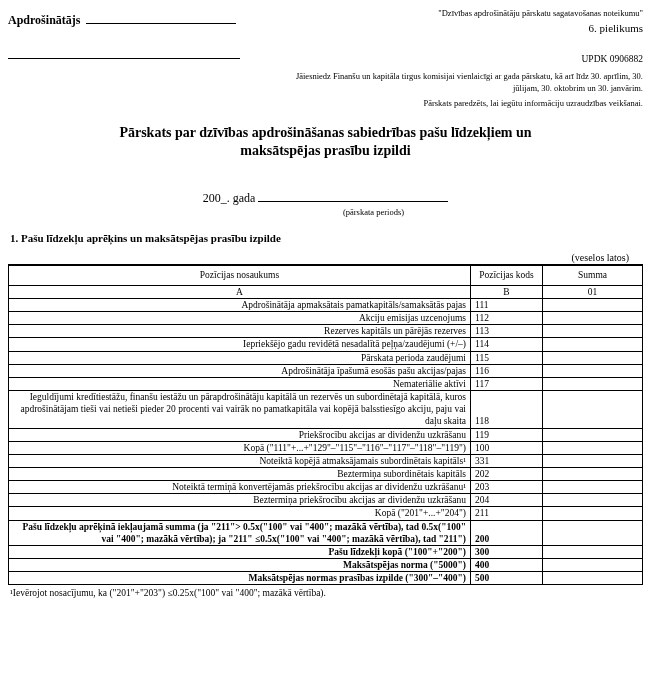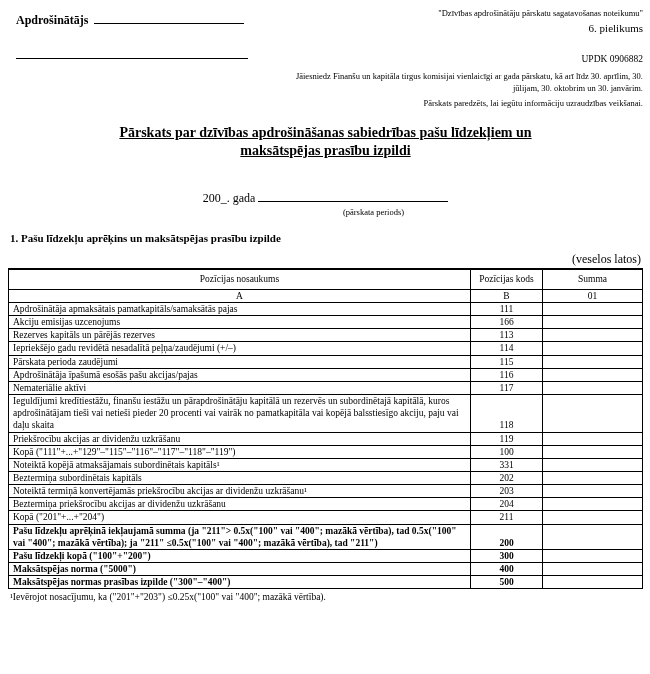--- a/index.html
+++ b/index.html
@@ -6,57 +6,57 @@
   html,body { background:#fff; }
   body {
     width:650px; height:674px;
     font-family:"Liberation Serif", serif;
     color:#000;
     overflow:hidden;
   }
   .page { width:650px; min-height:674px; padding:8px 7px 4px 8px; background:#fff; }
 
   
-  .top { display:flex; justify-content:flex-end; align-items:flex-start; }
+  .top { display:flex; justify-content:space-between; align-items:flex-start; }
   .top-left { width:255px; padding-top:2px; }
   .insurer-row { white-space:nowrap; }
   .insurer-label { font-weight:bold; font-size:12px; }
   .blank { display:inline-block; border-bottom:1px solid #000; height:12px; vertical-align:baseline; }
   .blank-1 { width:150px; margin-left:6px; }
   .blank-2 { width:232px; margin-top:30px; height:1px; border-bottom:1px solid #000; }
   .top-right { width:372px; text-align:right; font-size:8.5px; line-height:1.35; }
   .annex { font-size:11px; margin-top:2px; }
   .updk { font-size:9.5px; margin-top:17px; }
   .note-submit { margin-top:5px; }
   .note-purpose { margin-top:4px; }
 
   
   .title {
     text-align:center; font-weight:bold; font-size:14px; line-height:1.35;
-    max-width:462px; margin:14px auto 4px;text-decoration:underline;
+    max-width:462px; margin:14px auto 4px;
   }
   .period { text-align:center; margin-top:28px; font-size:12px; }
   .period-blank { width:190px; height:13px; }
   .period-caption { text-align:center; font-size:8.5px; margin-top:1px; transform:translateX(48px); }
 
   
   .section-title { font-weight:bold; font-size:11px; margin:15px 0 0 2px; }
-  .units-note { text-align:right; font-size:12px; margin:8px 2px 0 0; }
+  .units-note { text-align:right; font-size:10px; margin:8px 14px 0 0; }
 
   
   table { width:100%; border-collapse:collapse; margin-top:1px; border:1px solid #000; border-top:2px solid #000; }
   th, td { border:1px solid #000; font-size:9.5px; line-height:1.28; padding:0 4px; }
   th { font-weight:normal; text-align:center; vertical-align:middle; }
   tr.hdr th { height:20px; }
   tr.sub td { text-align:center; height:13px; }
   col.c-name { width:462px; }
   col.c-code { width:72px; }
   col.c-sum  { width:100px; }
-  td.name { text-align:left; vertical-align:top; }
-  td.code { text-align:center; vertical-align:bottom; }
+  td.name { text-align:right; vertical-align:top; }
+  td.code { vertical-align:bottom; }
   td.sum  { }
   tbody tr { height:13px; }
   tr.bold td { font-weight:bold; }
 
   .footnote { font-size:9.5px; margin-top:3px; padding-left:2px; }
 </style>
 </head>
 <body>
 
 <div class="page">
@@ -107,21 +107,21 @@
       </tr>
     </thead>
     <tbody>
       <tr>
         <td class="name">Apdrošinātāja apmaksātais pamatkapitāls/samaksātās pajas</td>
         <td class="code">111</td>
         <td class="sum"></td>
       </tr>
       <tr>
         <td class="name">Akciju emisijas uzcenojums</td>
-        <td class="code">166</td>
+        <td class="code">112</td>
         <td class="sum"></td>
       </tr>
       <tr>
         <td class="name">Rezerves kapitāls un pārējās rezerves</td>
         <td class="code">113</td>
         <td class="sum"></td>
       </tr>
       <tr>
         <td class="name">Iepriekšējo gadu revidētā nesadalītā peļņa/zaudējumi (+/–)</td>
         <td class="code">114</td>

